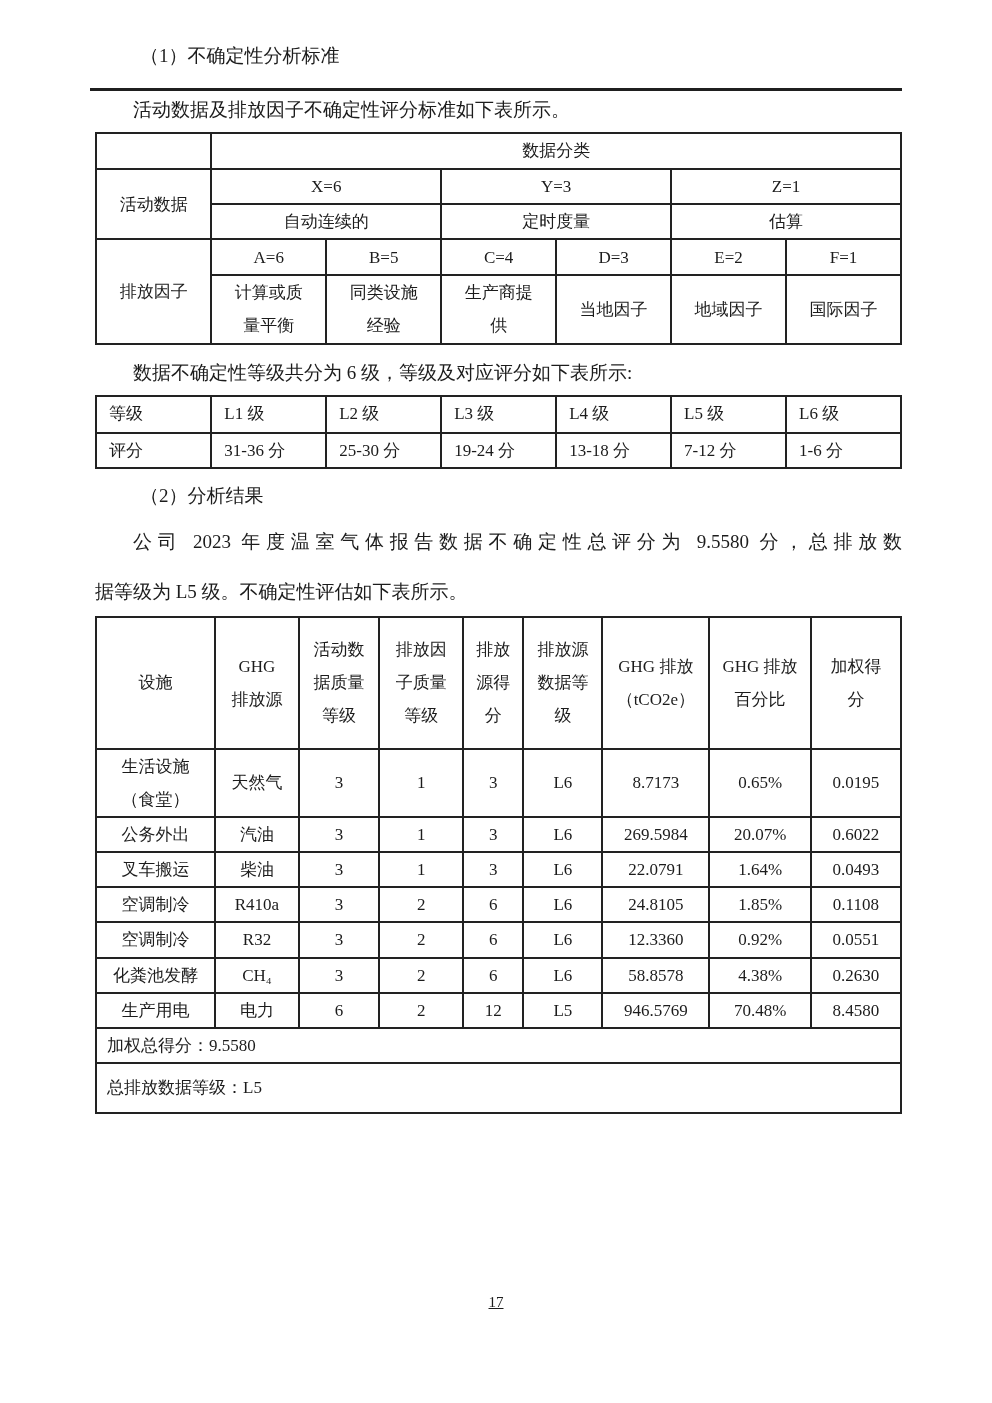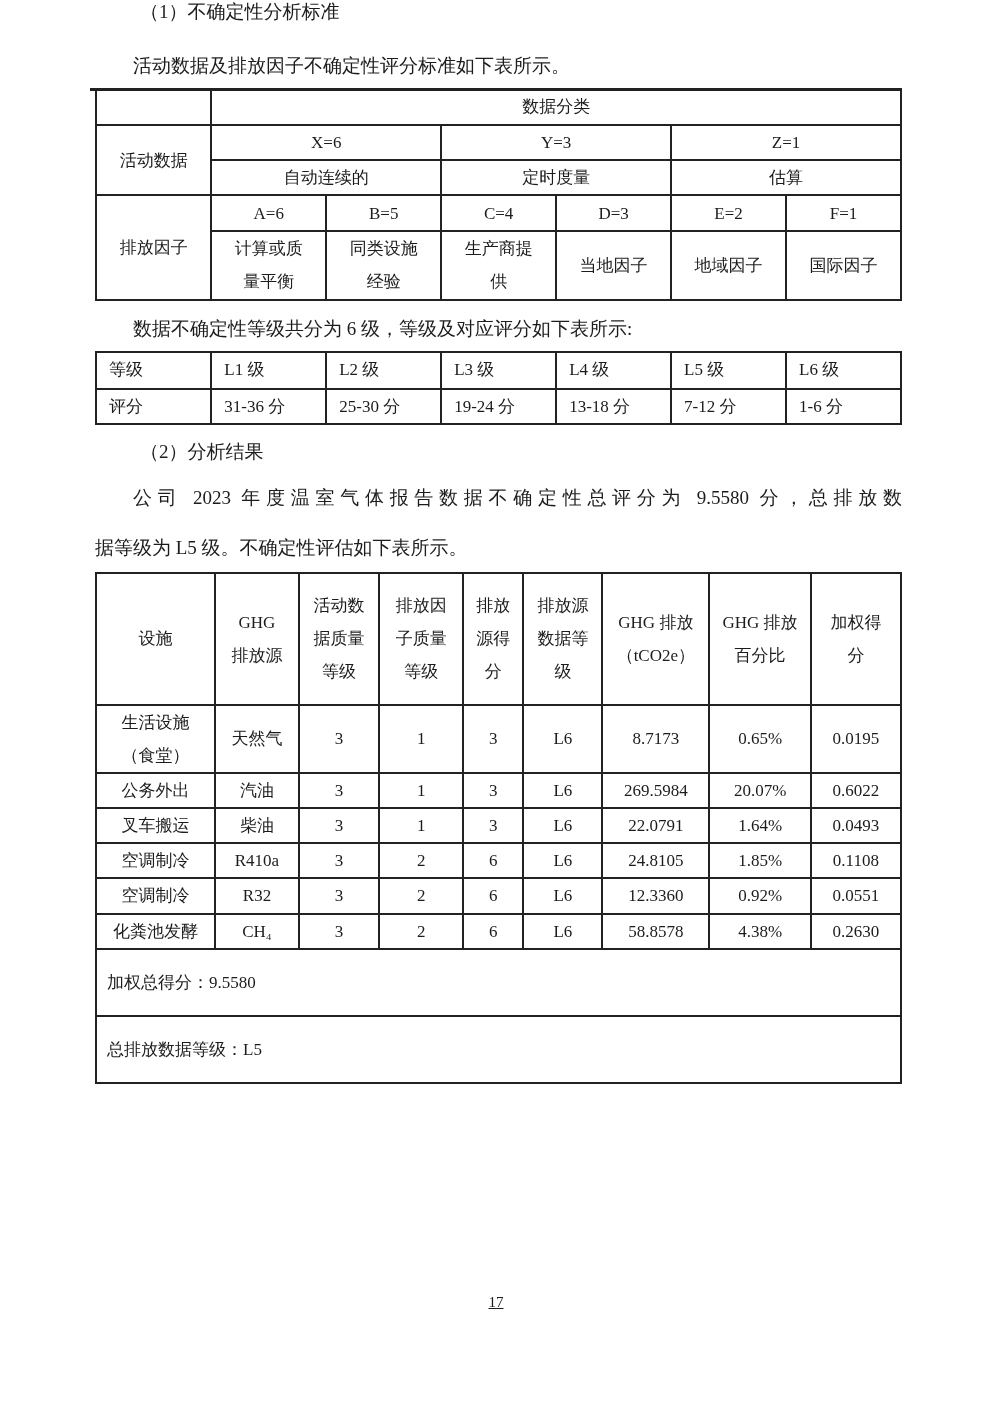--- a/index.html
+++ b/index.html
@@ -10,21 +10,21 @@
     -webkit-font-smoothing:antialiased;
   }
   .content{position:absolute;left:95px;top:0;width:807px;}
   .header-rule{position:absolute;left:90px;top:88px;width:812px;height:3px;background:#1f1f1f;}
   h1.doc-heading{
     font-family:"Liberation Sans","DejaVu Sans",sans-serif;
     font-weight:bold;font-size:22px;line-height:30px;
     margin:110px 0 0 0;color:#111;
   }
   p{margin:0;font-size:19px;line-height:24px;color:#1c1c1c;}
-  .sec-title{text-indent:45px;}
+  .sec-title{margin-top:44px;text-indent:45px;}
   .intro1{margin-top:30px;text-indent:38px;}
   .intro2{margin-top:16px;text-indent:38px;}
   .sec-title2{margin-top:15px;text-indent:45px;}
   .result1{margin-top:22px;text-indent:38px;text-align:justify;text-align-last:justify;}
   .result2{margin-top:26px;}
   table{border-collapse:collapse;table-layout:fixed;width:807px;}
   td,th{
     border:2px solid #222;vertical-align:middle;text-align:center;
     font-size:17px;line-height:1.95;padding:0 6px;font-weight:normal;
     word-break:break-word;overflow:hidden;color:#1c1c1c;
@@ -32,21 +32,21 @@
   .t1{margin-top:10px;}
   .t1 .row-types td{padding:0 16px;}
   .h36{height:36px}.h32{height:32px}.h34{height:34px}.h66{height:66px}
   .t2{margin-top:10px;}
   .t2 td{text-align:left;padding:0 12px;margin-top:11px;}
   .h37{height:37px}.h39{height:22px}
   .t3{margin-top:12px;}
   .t3 th{padding:0 12px;}
   .t3 td.fac{padding:0 10px;margin-top:20px;}
   .h132{height:132px}.h67{height:67px}.h33{height:33px}.h35{height:50px}
-  .t3 tr.foot td{text-align:left;padding:16px 10px;}
+  .t3 tr.foot td{text-align:left;padding:0 10px;}
   .pageno{
     position:absolute;top:1294px;left:0;width:992px;text-align:center;
     font-size:15px;color:#1c1c1c;text-decoration:underline;
   }
 </style>
 </head>
 <body>
 
 <div class="header-rule"></div>
 
@@ -225,20 +225,31 @@
       <td class="fac">化粪池发酵</td>
       <td>CH₄</td>
       <td>3</td>
       <td>2</td>
       <td>6</td>
       <td>L6</td>
       <td>58.8578</td>
       <td>4.38%</td>
       <td>0.2630</td>
     </tr>
+    <tr class="h33">
+      <td class="fac">生产用电</td>
+      <td>电力</td>
+      <td>6</td>
+      <td>2</td>
+      <td>12</td>
+      <td>L5</td>
+      <td>946.5769</td>
+      <td>70.48%</td>
+      <td>8.4580</td>
+    </tr>
     <tr class="h33 foot">
       <td colspan="9">加权总得分：9.5580</td>
     </tr>
     <tr class="h35 foot">
       <td colspan="9">总排放数据等级：L5</td>
     </tr>
   </tbody>
     </table>
 
 </div>

